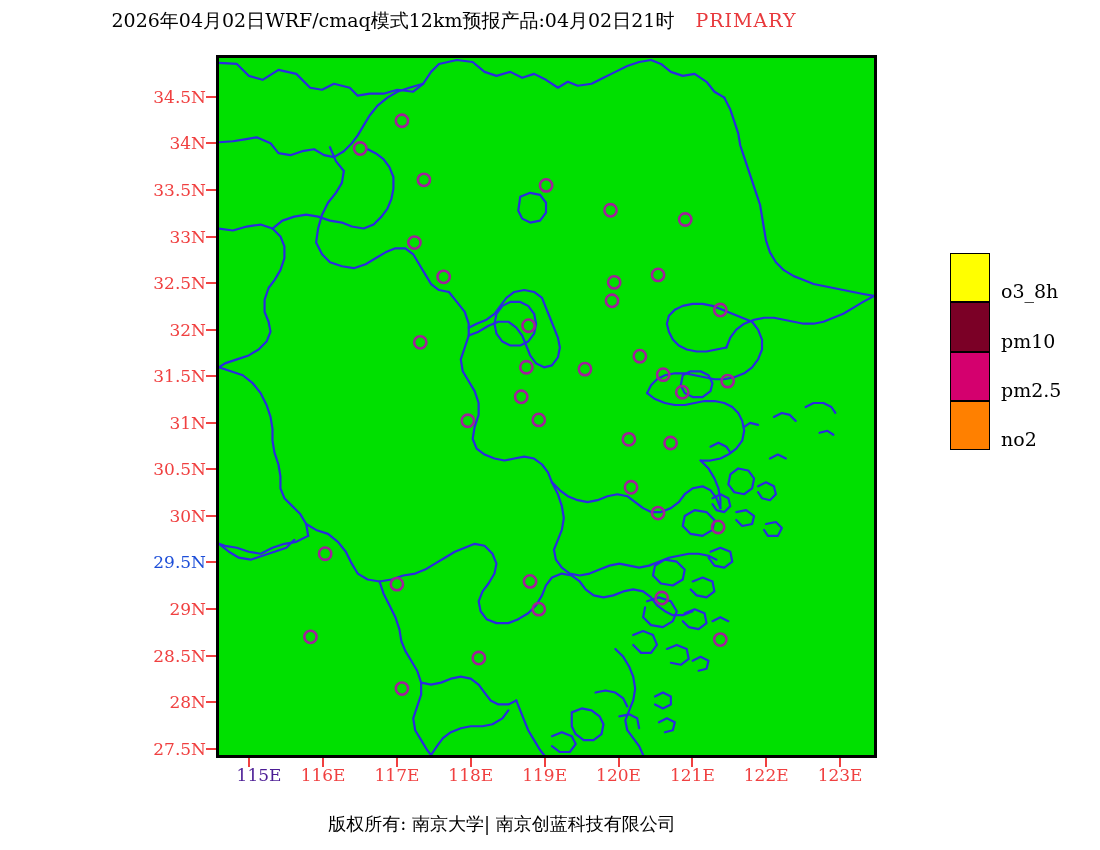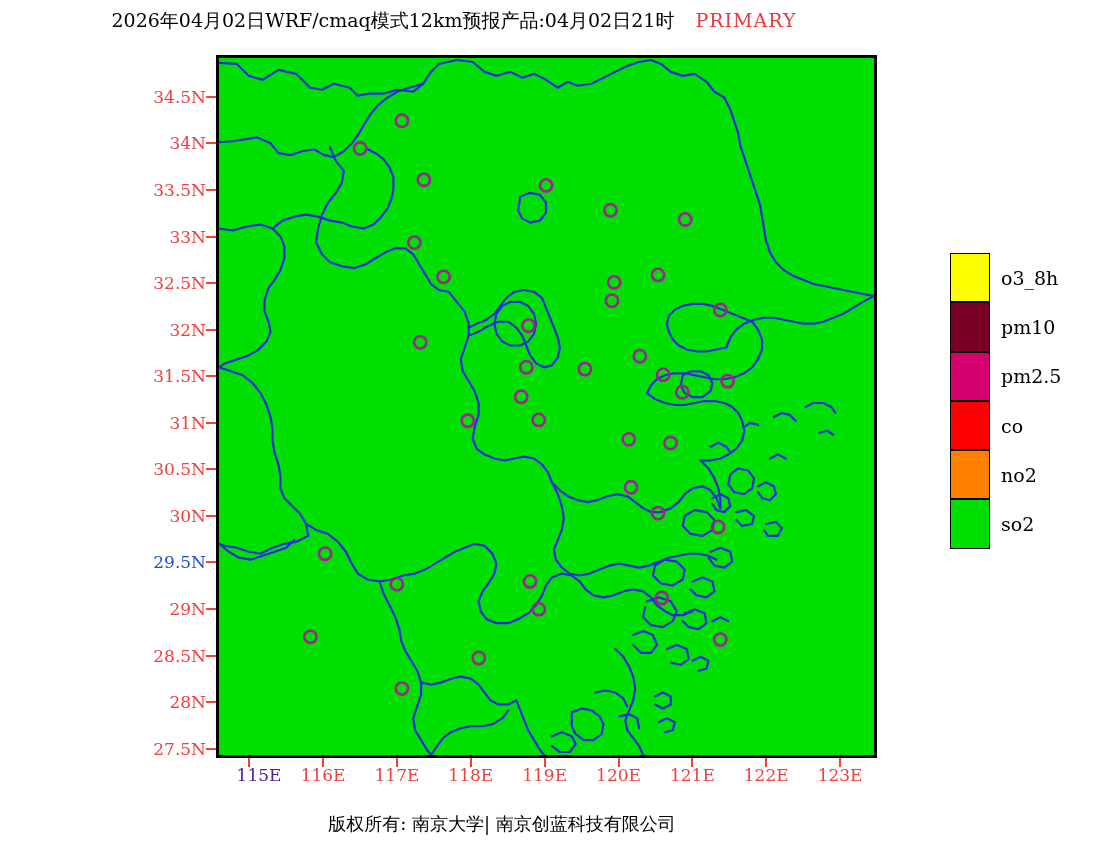--- a/index.html
+++ b/index.html
@@ -28,21 +28,21 @@
   .xtick{position:absolute;top:0;text-align:center;color:#f04040;
          font-family:"DejaVu Serif",serif;font-size:17px;white-space:nowrap;
          transform:translateX(-50%);}
   #xlabels{position:absolute;left:0;top:765px;width:1100px;height:30px;}
 
   .tick-mark-y{position:absolute;left:206px;width:10px;height:2px;background:#f04040;}
   .tick-mark-x{position:absolute;top:758px;width:2px;height:9px;background:#f04040;}
 
   
   #legend{position:absolute;left:950px;top:253px;width:140px;}
-  .legend-row{display:flex;align-items:center;height:49.3px;}
+  .legend-row{display:flex;align-items:flex-end;height:49.3px;}
   .legend-swatch{width:40px;height:49.3px;border:1px solid #000000;
                  box-sizing:border-box;flex:0 0 auto;}
   .legend-label{margin-left:11px;font-family:"DejaVu Serif",serif;
                 font-size:19px;color:#000000;white-space:nowrap;}
 
   
   #footer{position:absolute;left:0;top:812px;width:1004px;text-align:center;
           font-family:"DejaVu Serif",serif;font-size:18px;color:#000000;
           white-space:nowrap;}
 </style>
@@ -311,26 +311,18 @@
     </div>
     <div class="legend-row">
       <div class="legend-swatch" style="background: rgb(123, 0, 38);"></div>
       <div class="legend-label">pm10</div>
     </div>
     <div class="legend-row">
       <div class="legend-swatch" style="background: rgb(212, 0, 110);"></div>
       <div class="legend-label">pm2.5</div>
     </div>
     <div class="legend-row">
-      <div class="legend-swatch" style="background: rgb(255, 0, 0);"></div>
-      <div class="legend-label">co</div>
-    </div>
-    <div class="legend-row">
       <div class="legend-swatch" style="background: rgb(255, 128, 0);"></div>
       <div class="legend-label">no2</div>
     </div>
-    <div class="legend-row">
-      <div class="legend-swatch" style="background: rgb(0, 224, 0);"></div>
-      <div class="legend-label">so2</div>
-    </div>
   </div>
 
 <div id="footer">版权所有: 南京大学| 南京创蓝科技有限公司</div>
 
 </body></html>

